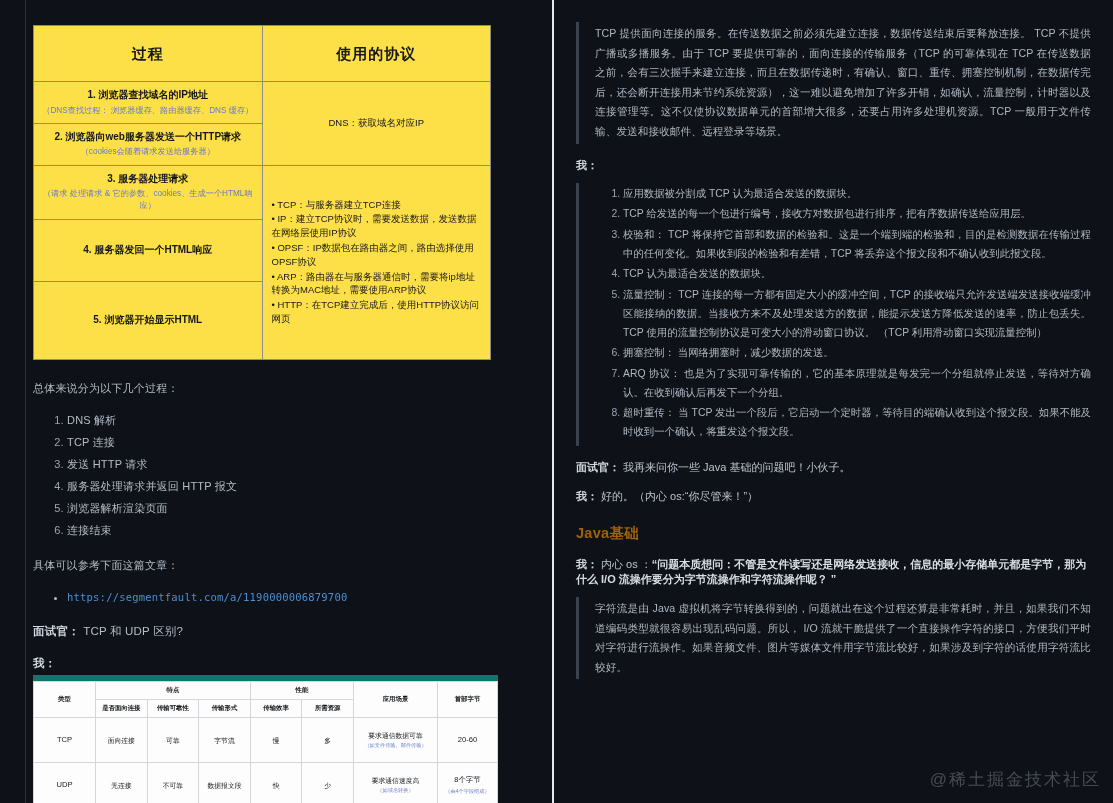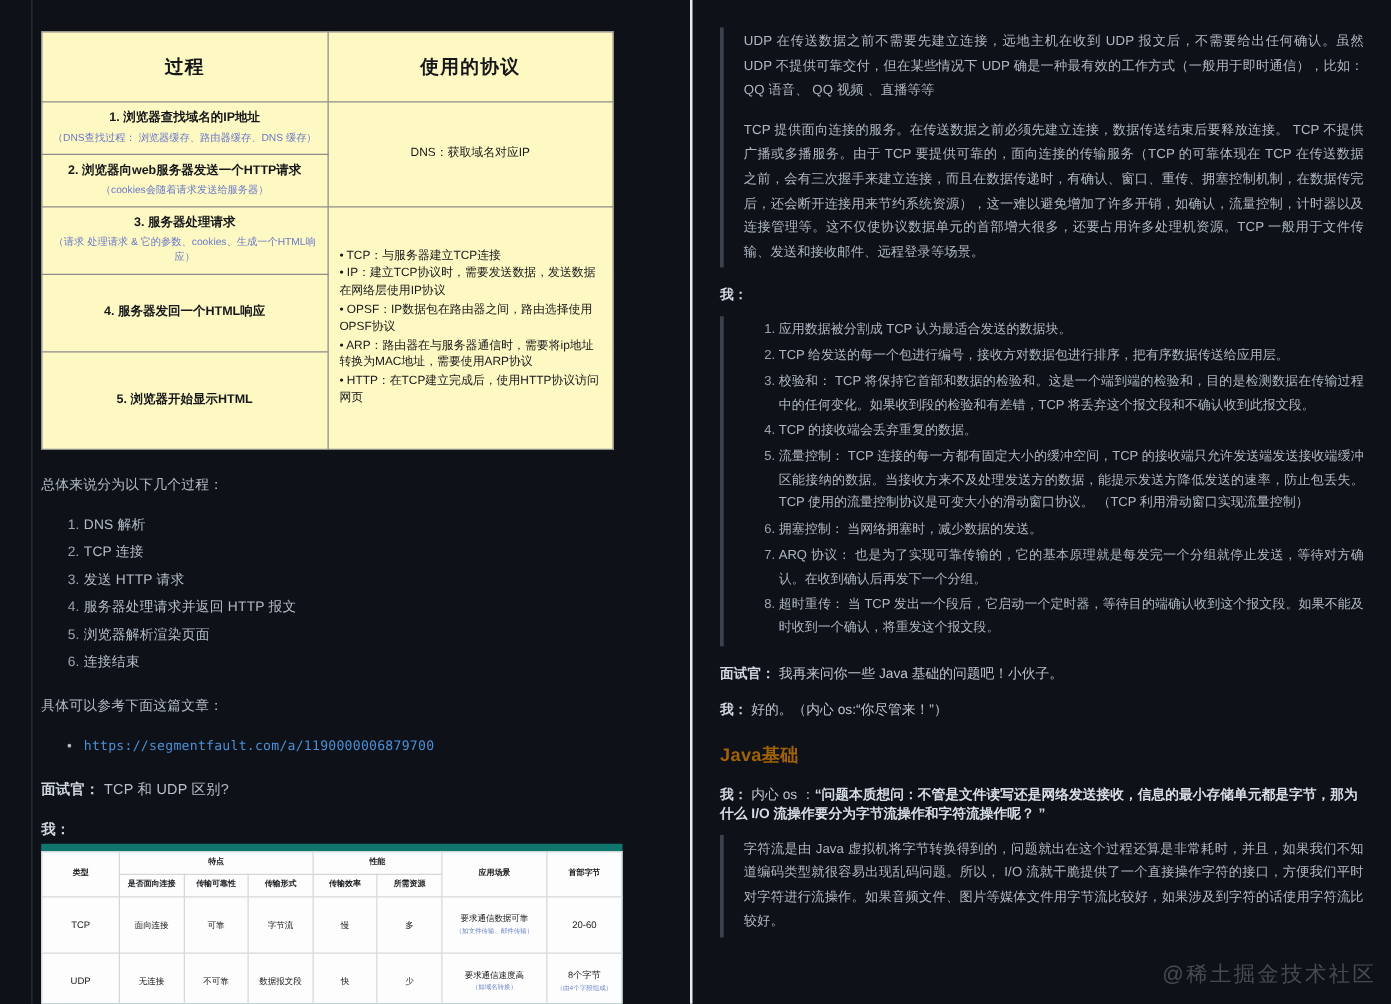--- a/index.html
+++ b/index.html
@@ -41,21 +41,21 @@
     z-index: 5;
   }
 
   
   .left-inner { padding: 25px 50px 0 33px; }
 
   
   .proc-table {
     width: 458px;
     border-collapse: collapse;
-    background: #fef9c3;
+    background: #fde047;
     table-layout: fixed;
     margin-bottom: 18px;
   }
   .proc-table td, .proc-table th {
     border: 1px solid #8c8c8c;
     color: #15171a;
     text-align: center;
     vertical-align: middle;
     padding: 6px 7px;
     font-size: 9.5px;
@@ -303,33 +303,32 @@
           </table>
       </div>
 
     </div>
   </div>
 
   <div class="col col-right">
     <div class="right-inner">
 
       <div class="quote">
-        <p>UDP 在传送数据之前不需要先建立连接，远地主机在收到 UDP 报文后，不需要给出任何确认。虽然 UDP 不提供可靠交付，但在某些情况下 UDP 确是一种最有效的工作方式（一般用于即时通信），比如： QQ 语音、 QQ 视频 、直播等等</p>
         <p>TCP 提供面向连接的服务。在传送数据之前必须先建立连接，数据传送结束后要释放连接。 TCP 不提供广播或多播服务。由于 TCP 要提供可靠的，面向连接的传输服务（TCP 的可靠体现在 TCP 在传送数据之前，会有三次握手来建立连接，而且在数据传递时，有确认、窗口、重传、拥塞控制机制，在数据传完后，还会断开连接用来节约系统资源），这一难以避免增加了许多开销，如确认，流量控制，计时器以及连接管理等。这不仅使协议数据单元的首部增大很多，还要占用许多处理机资源。TCP 一般用于文件传输、发送和接收邮件、远程登录等场景。</p>
       </div>
 
 
       <div class="r-a">我：</div>
 
       <div class="quote">
         <ol>
           <li>应用数据被分割成 TCP 认为最适合发送的数据块。</li>
           <li>TCP 给发送的每一个包进行编号，接收方对数据包进行排序，把有序数据传送给应用层。</li>
           <li>校验和： TCP 将保持它首部和数据的检验和。这是一个端到端的检验和，目的是检测数据在传输过程中的任何变化。如果收到段的检验和有差错，TCP 将丢弃这个报文段和不确认收到此报文段。</li>
-          <li>TCP 的接收端会丢弃重复的数据。</li>
+          <li>TCP 认为最适合发送的数据块。</li>
           <li>流量控制： TCP 连接的每一方都有固定大小的缓冲空间，TCP 的接收端只允许发送端发送接收端缓冲区能接纳的数据。当接收方来不及处理发送方的数据，能提示发送方降低发送的速率，防止包丢失。TCP 使用的流量控制协议是可变大小的滑动窗口协议。 （TCP 利用滑动窗口实现流量控制）</li>
           <li>拥塞控制： 当网络拥塞时，减少数据的发送。</li>
           <li>ARQ 协议： 也是为了实现可靠传输的，它的基本原理就是每发完一个分组就停止发送，等待对方确认。在收到确认后再发下一个分组。</li>
           <li>超时重传： 当 TCP 发出一个段后，它启动一个定时器，等待目的端确认收到这个报文段。如果不能及时收到一个确认，将重发这个报文段。</li>
         </ol>
       </div>
 
       <div class="r-q">
         <span>面试官：</span>
         <span class="qtext">我再来问你一些 Java 基础的问题吧！小伙子。</span>

